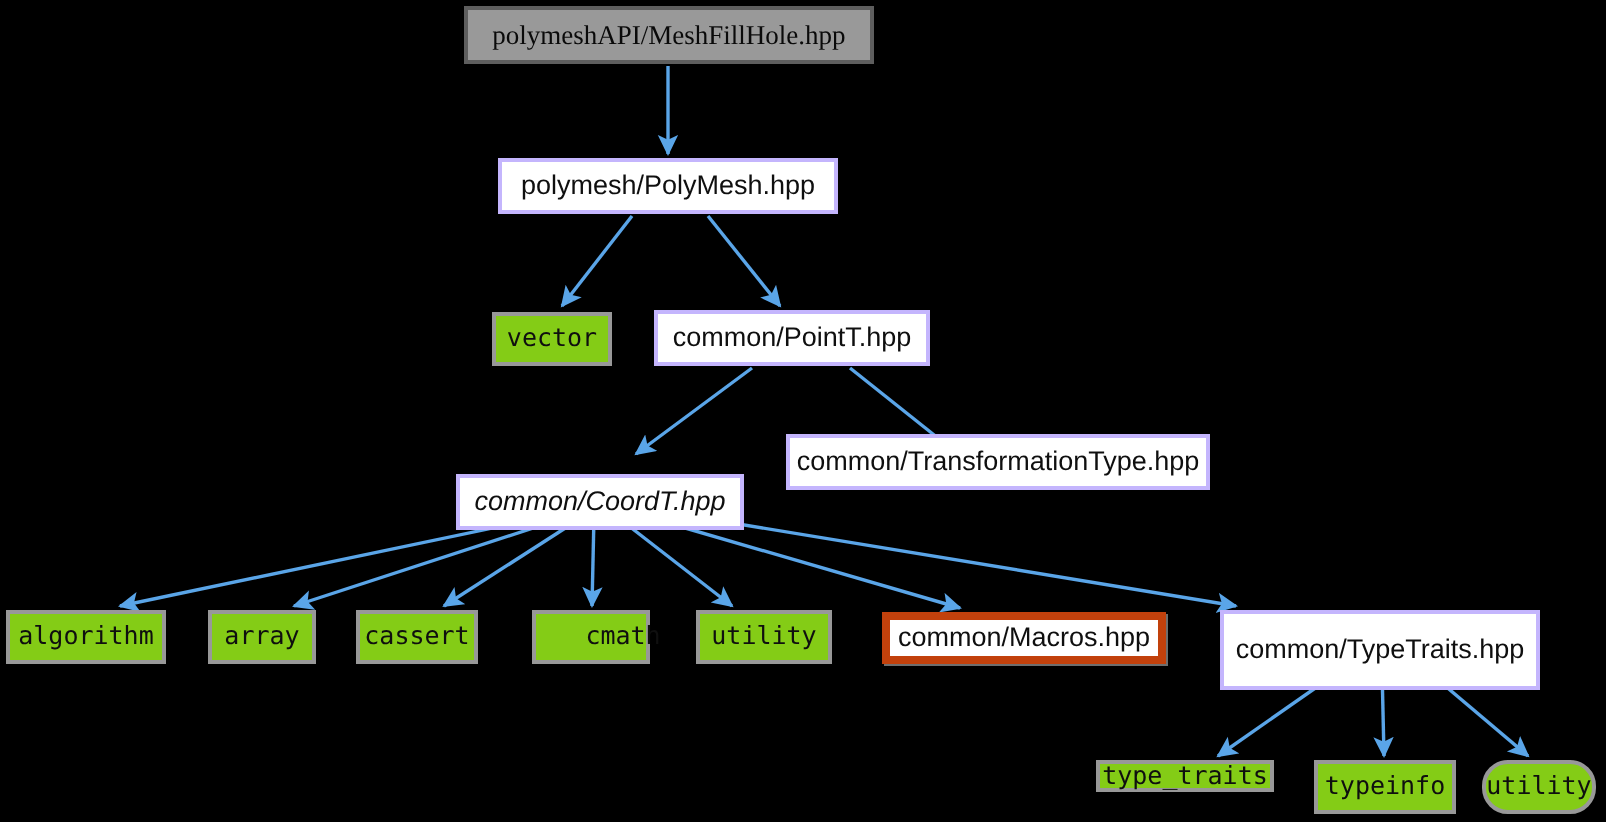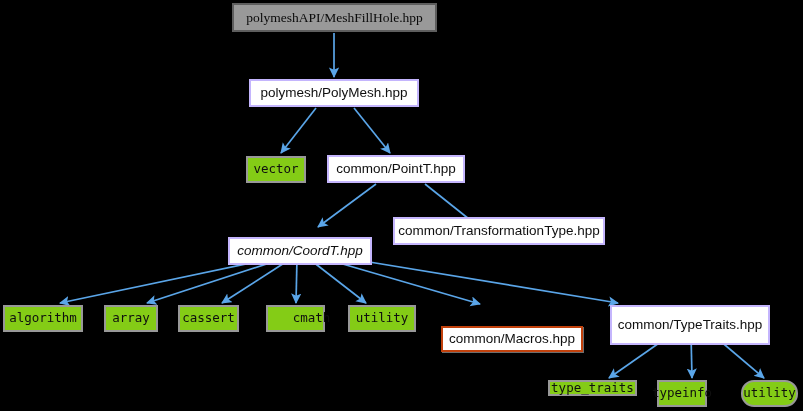--- a/index.html
+++ b/index.html
@@ -36,23 +36,22 @@
   }
   
   .node.proj {
     background: #ffffff;
     border: 2px solid #c4b5fd;
     font-family: "Liberation Sans", sans-serif;
     font-size: 13.5px;
   }
   
   .node.proj.thin {
-    border: 2px solid #c2410c;
+    border: 4px solid #c2410c;
     box-shadow: 1px 1px 0 0 #6e6e6e;
-    margin-top: 20px;
   }
   
   .node.sys {
     background: #84cc16;
     border: 2px solid #989898;
     font-family: "DejaVu Sans Mono", monospace;
     font-size: 12.5px;
   }
   
   .node.root {
@@ -127,21 +126,21 @@
       </div>
       <div class="node proj thin" style="left: 441px; top: 306px; width: 142px; height: 26px;">
         <span>common/Macros.hpp</span>
       </div>
       <div class="node proj" style="left: 610px; top: 305px; width: 160px; height: 40px;">
         <span>common/TypeTraits.hpp</span>
       </div>
       <div class="node sys" style="left: 548px; top: 380px; width: 89px; height: 16px;">
         <span>type_traits</span>
       </div>
-      <div class="node sys" style="left: 657px; top: 380px; width: 50px; height: 27px;">
+      <div class="node sys" style="left: 657px; top: 380px; width: 71px; height: 27px;">
         <span>typeinfo</span>
       </div>
       <div class="node sys" style="left: 741px; top: 380px; width: 57px; height: 27px; border-radius: 13px;">
         <span>utility</span>
       </div>
     </div>
 
 </div>
 
 </body></html>

